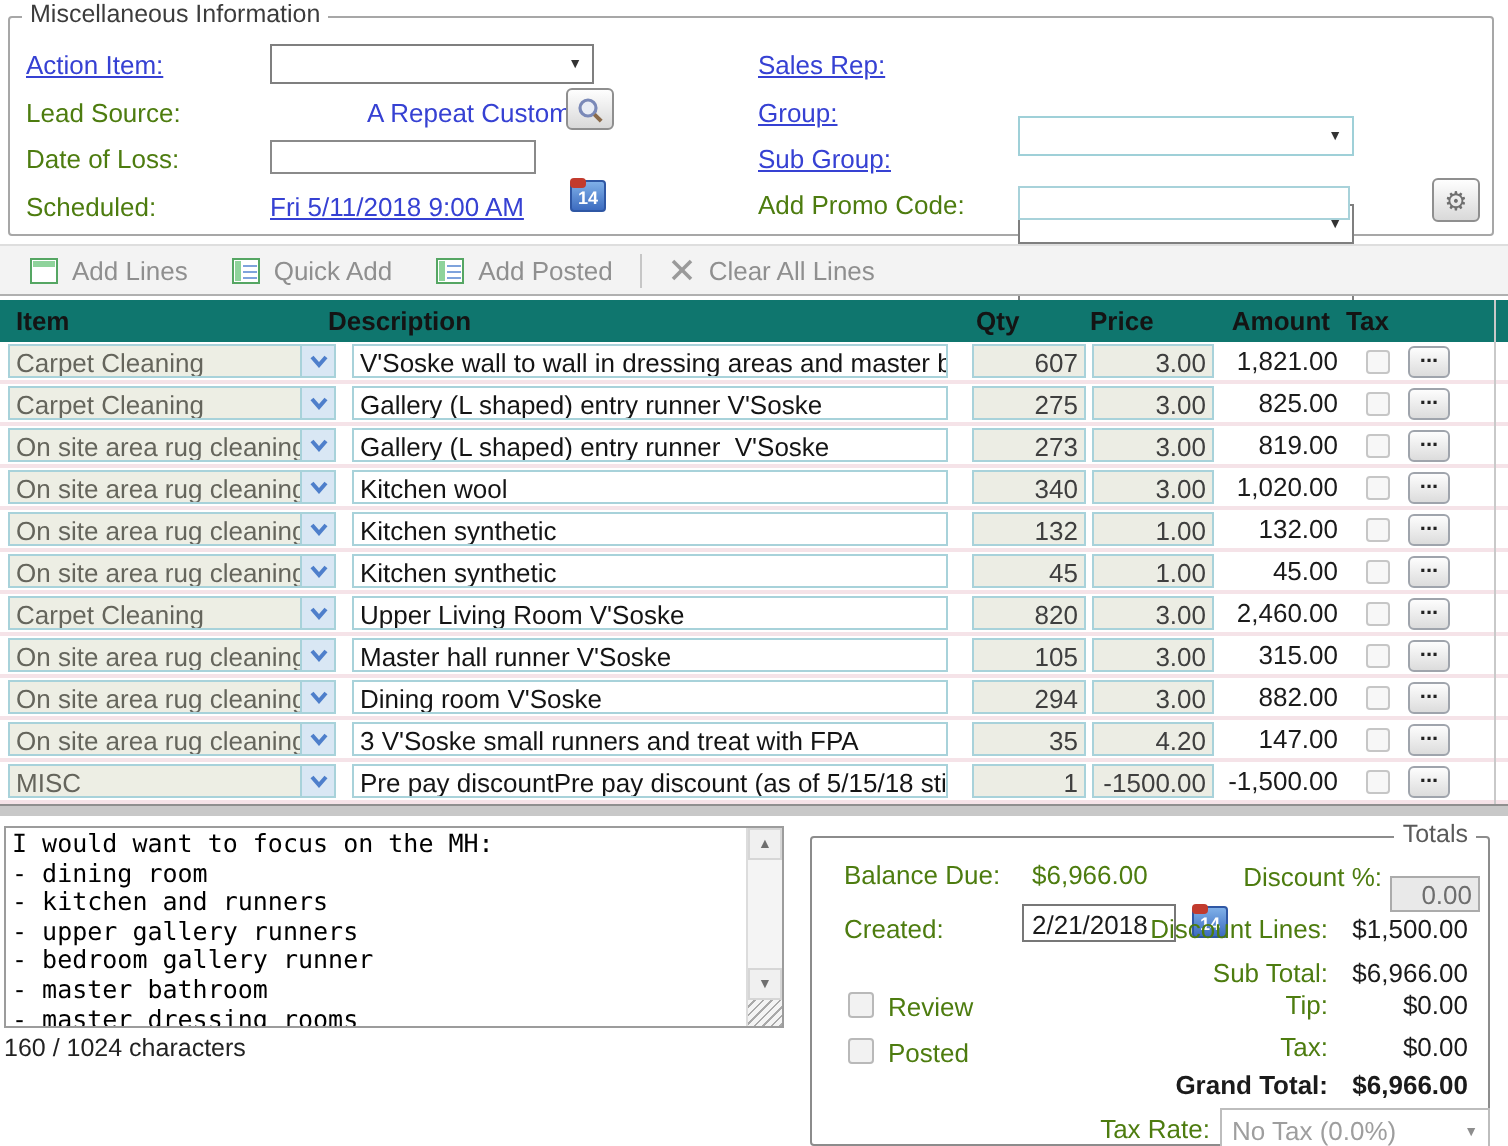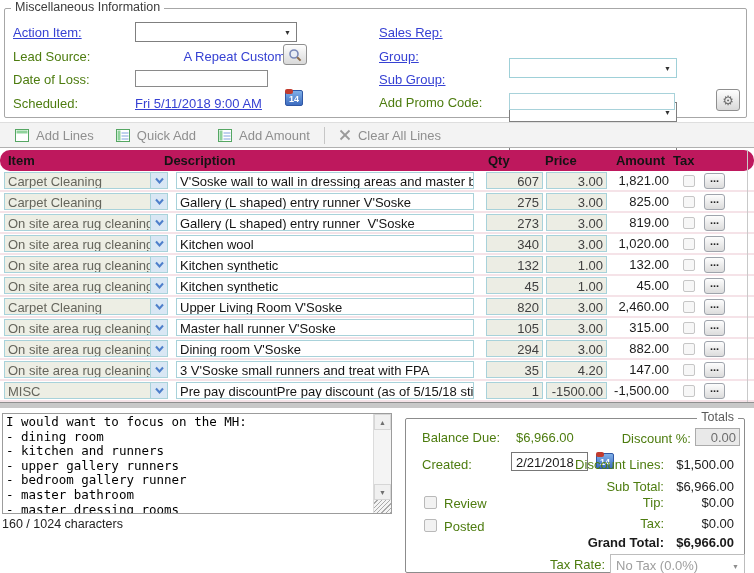--- a/index.html
+++ b/index.html
@@ -32,21 +32,21 @@
     text-align:center;line-height:17px;cursor:pointer;}
   .cal::before{content:"";position:absolute;left:-1px;top:-2px;width:8px;height:5px;background:#c23b2e;border-radius:2px;}
   
   .toolbar{position:absolute;left:0;top:122px;width:754px;height:26px;box-sizing:border-box;
     background:#f3f3f3;border-top:1px solid #dedede;border-bottom:1px solid #b0b0b0;
     display:flex;align-items:center;padding-left:4px;color:#8f8f8f;}
   .tbtn{display:flex;align-items:center;gap:7px;padding:0 11px;height:100%;cursor:pointer;white-space:nowrap;}
   .tsep{width:1px;height:17px;background:#c6c6c6;margin:0 3px;}
   
   .cols{display:flex;align-items:center;padding-left:4px;box-sizing:border-box;}
-  .thead{position:absolute;left:0;top:150px;width:754px;height:21px;background:#be185d;font-weight:bold;color:#141414;border-radius:10px;}
+  .thead{position:absolute;left:0;top:150px;width:754px;height:21px;background:#0f766e;font-weight:bold;color:#141414;}
   .tbody{position:absolute;left:0;top:171px;width:754px;}
   .row{height:21px;box-sizing:border-box;border-bottom:2px solid #f5e3e8;display:flex;align-items:center;padding-left:4px;background:#fff;}
   .c-item{width:147px;}
   .c-chev{width:17px;}
   .c-desc{width:298px;margin-left:8px;}
   .c-qty{width:57px;margin-left:12px;}
   .c-price{width:61px;margin-left:3px;}
   .c-amt{width:62px;text-align:right;}
   .c-tax{width:13px;margin-left:14px;}
   .c-dots{width:21px;margin-left:8px;}
@@ -156,21 +156,21 @@
     <span>Quick Add</span>
   </div>
   <div class="tbtn">
     <svg width="14" height="13" viewBox="0 0 14 13">
       <rect x="0.5" y="0.5" width="13" height="12" fill="#fff" stroke="#55a663"></rect>
       <rect x="1.5" y="1.5" width="3" height="10" fill="#8fd39b"></rect>
       <line x1="5.5" y1="4" x2="12.5" y2="4" stroke="#7fa3dc" stroke-width="1"></line>
       <line x1="5.5" y1="7" x2="12.5" y2="7" stroke="#7fa3dc" stroke-width="1"></line>
       <line x1="5.5" y1="10" x2="12.5" y2="10" stroke="#7fa3dc" stroke-width="1"></line>
     </svg>
-    <span>Add Amount</span>
+    <span>Add Posted</span>
   </div>
   <div class="tsep"></div>
   <div class="tbtn">
     <svg width="12" height="12" viewBox="0 0 12 12">
       <line x1="1.5" y1="1.5" x2="10.5" y2="10.5" stroke="#9a9a9a" stroke-width="1.8"></line>
       <line x1="10.5" y1="1.5" x2="1.5" y2="10.5" stroke="#9a9a9a" stroke-width="1.8"></line>
     </svg>
     <span>Clear All Lines</span>
   </div>
 </div>
@@ -416,21 +416,21 @@
   </div>
 </div>
 <div class="charcount">160 / 1024 characters</div>
 
 <div class="fakeset fs-totals">
   <span class="legend">Totals</span>
 
   <span class="abs lbl" style="left:16px;top:11px;">Balance Due:</span>
   <span class="abs lbl" style="left:110px;top:11px;">$6,966.00</span>
   <span class="abs lbl" style="left:210px;top:12px;width:75px;text-align:right;">Discount %:</span>
-  <div class="abs disabled-inp" style="right:4px;top:9px;width:45px;">0.00</div>
+  <div class="abs disabled-inp" style="right:4px;top:19px;width:45px;">0.00</div>
 
   <span class="abs lbl" style="left:16px;top:38px;">Created:</span>
   <div class="abs inp" style="left:105px;top:33px;width:77px;height:19px;padding:2px 0 0 4px;border-color:#777;">2/21/2018</div>
   <div class="abs cal" style="left:190px;top:34px;">14</div>
   <div class="t-row-r" style="top:38px;">
     <span class="lbl">Discount Lines:</span>
     <span class="t-val">$1,500.00</span>
   </div>
 
   <div class="t-row-r" style="top:60px;">

